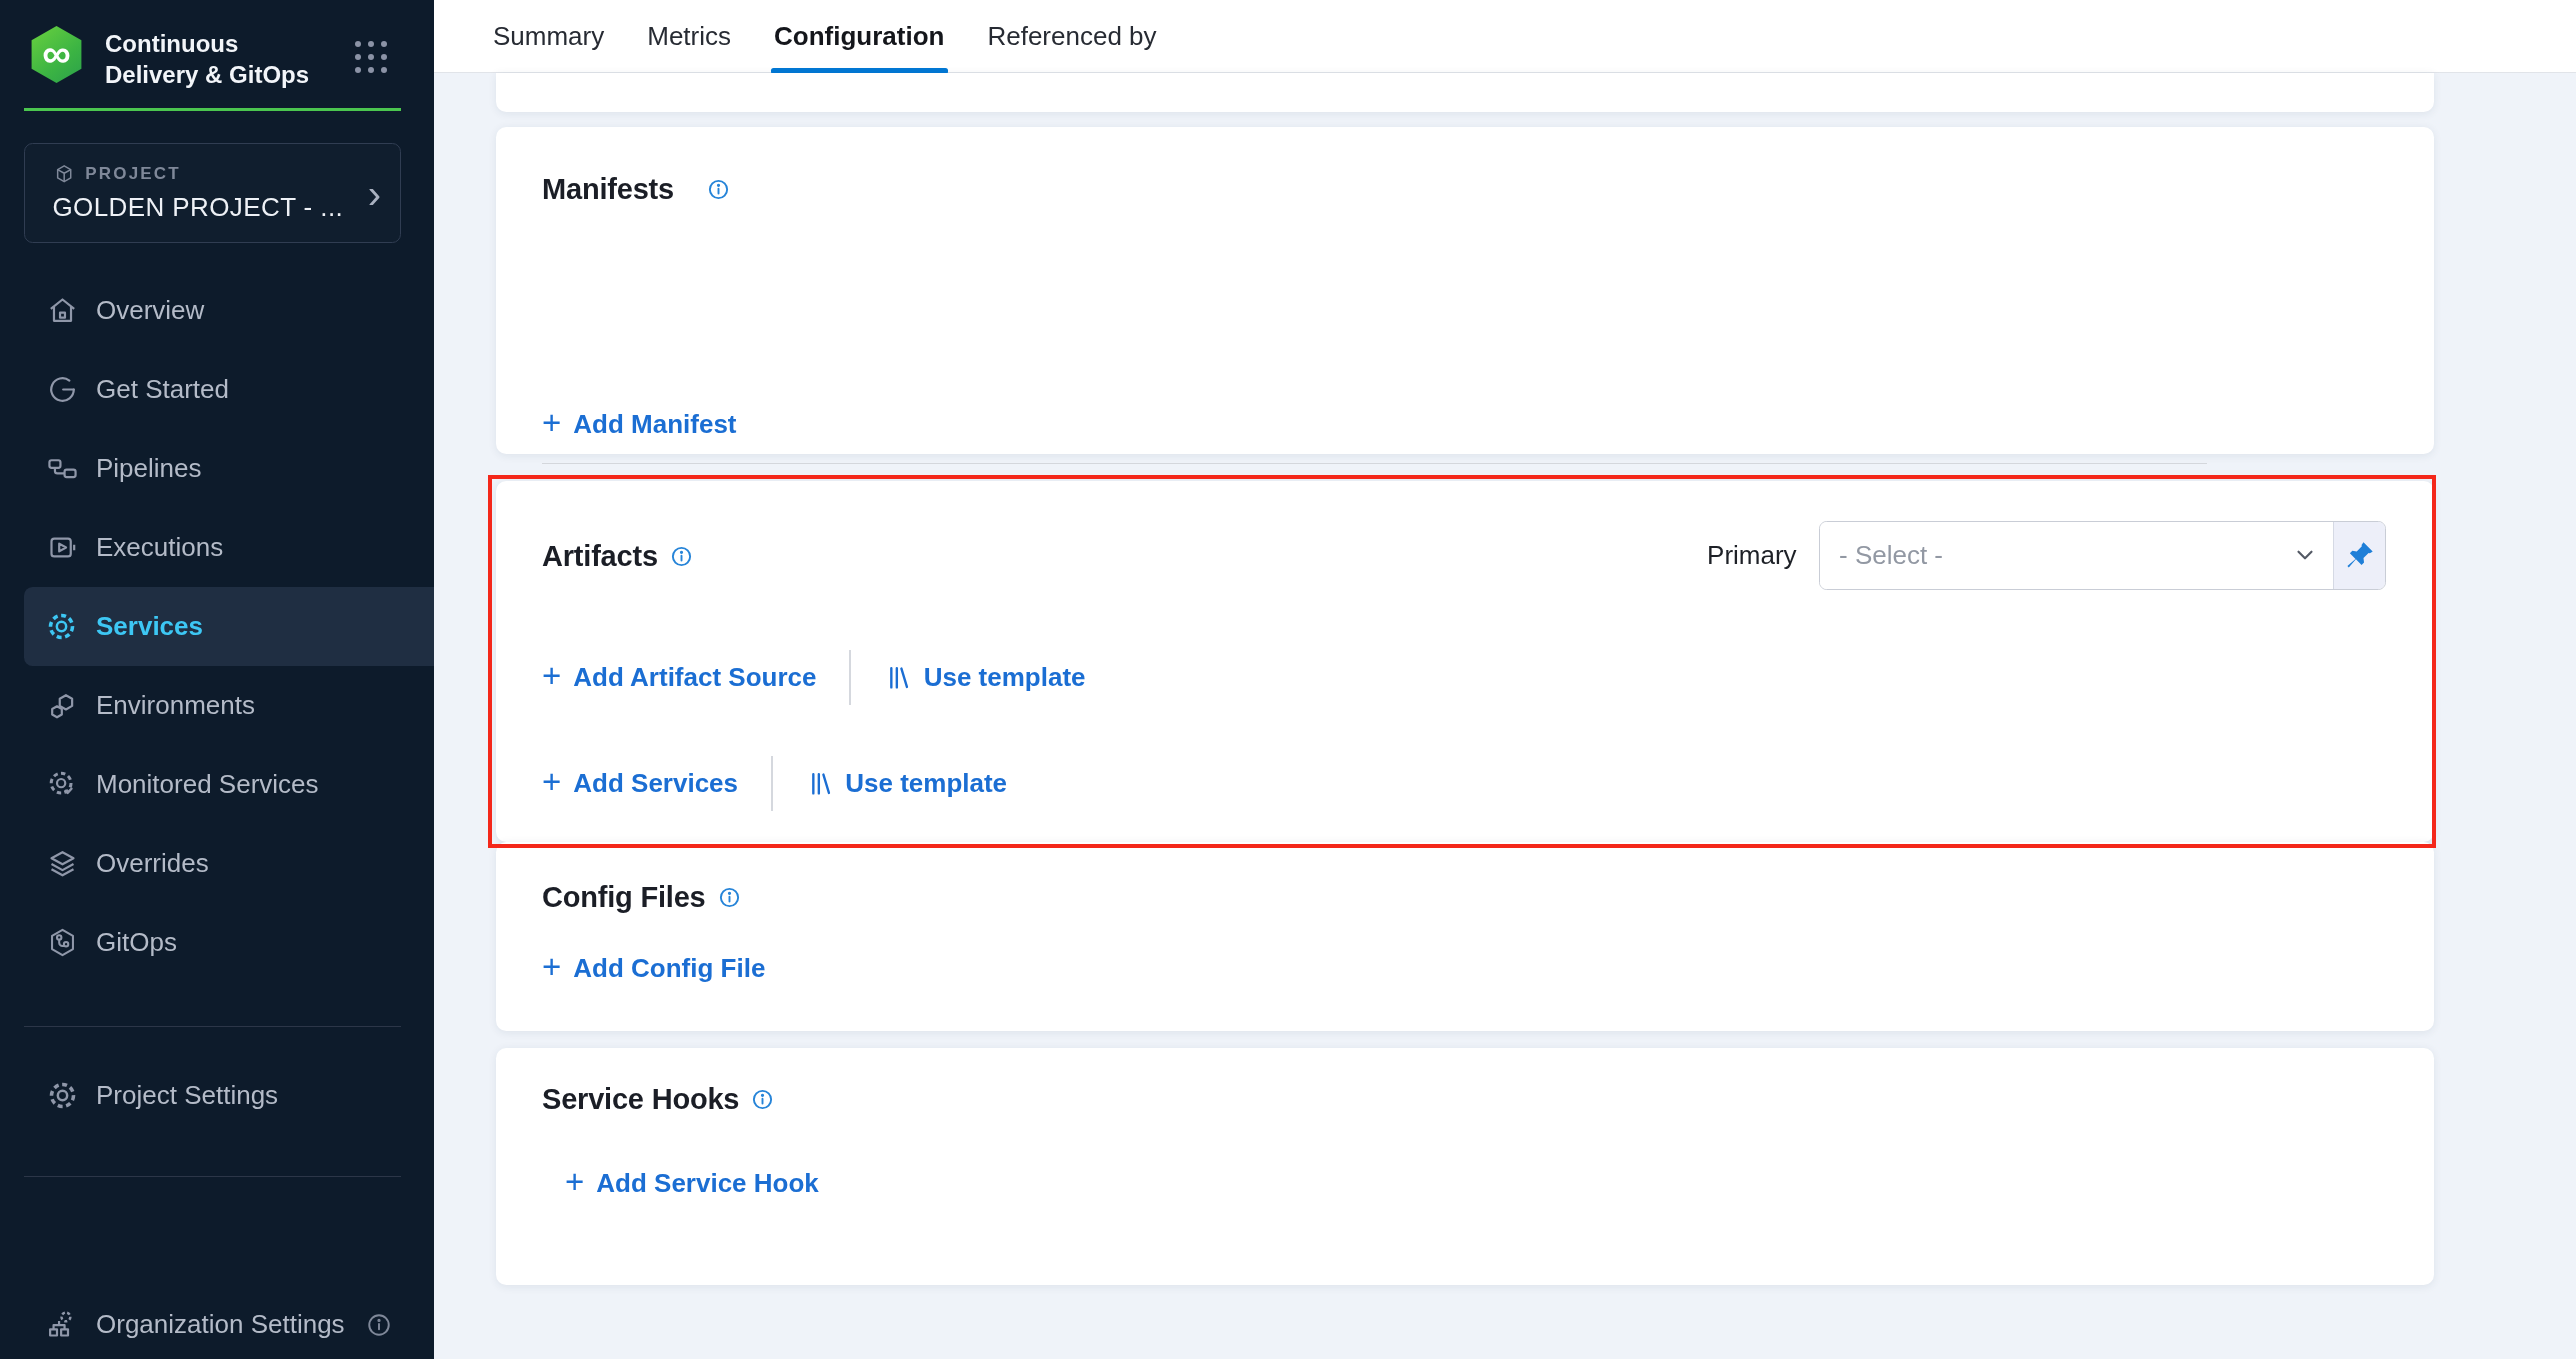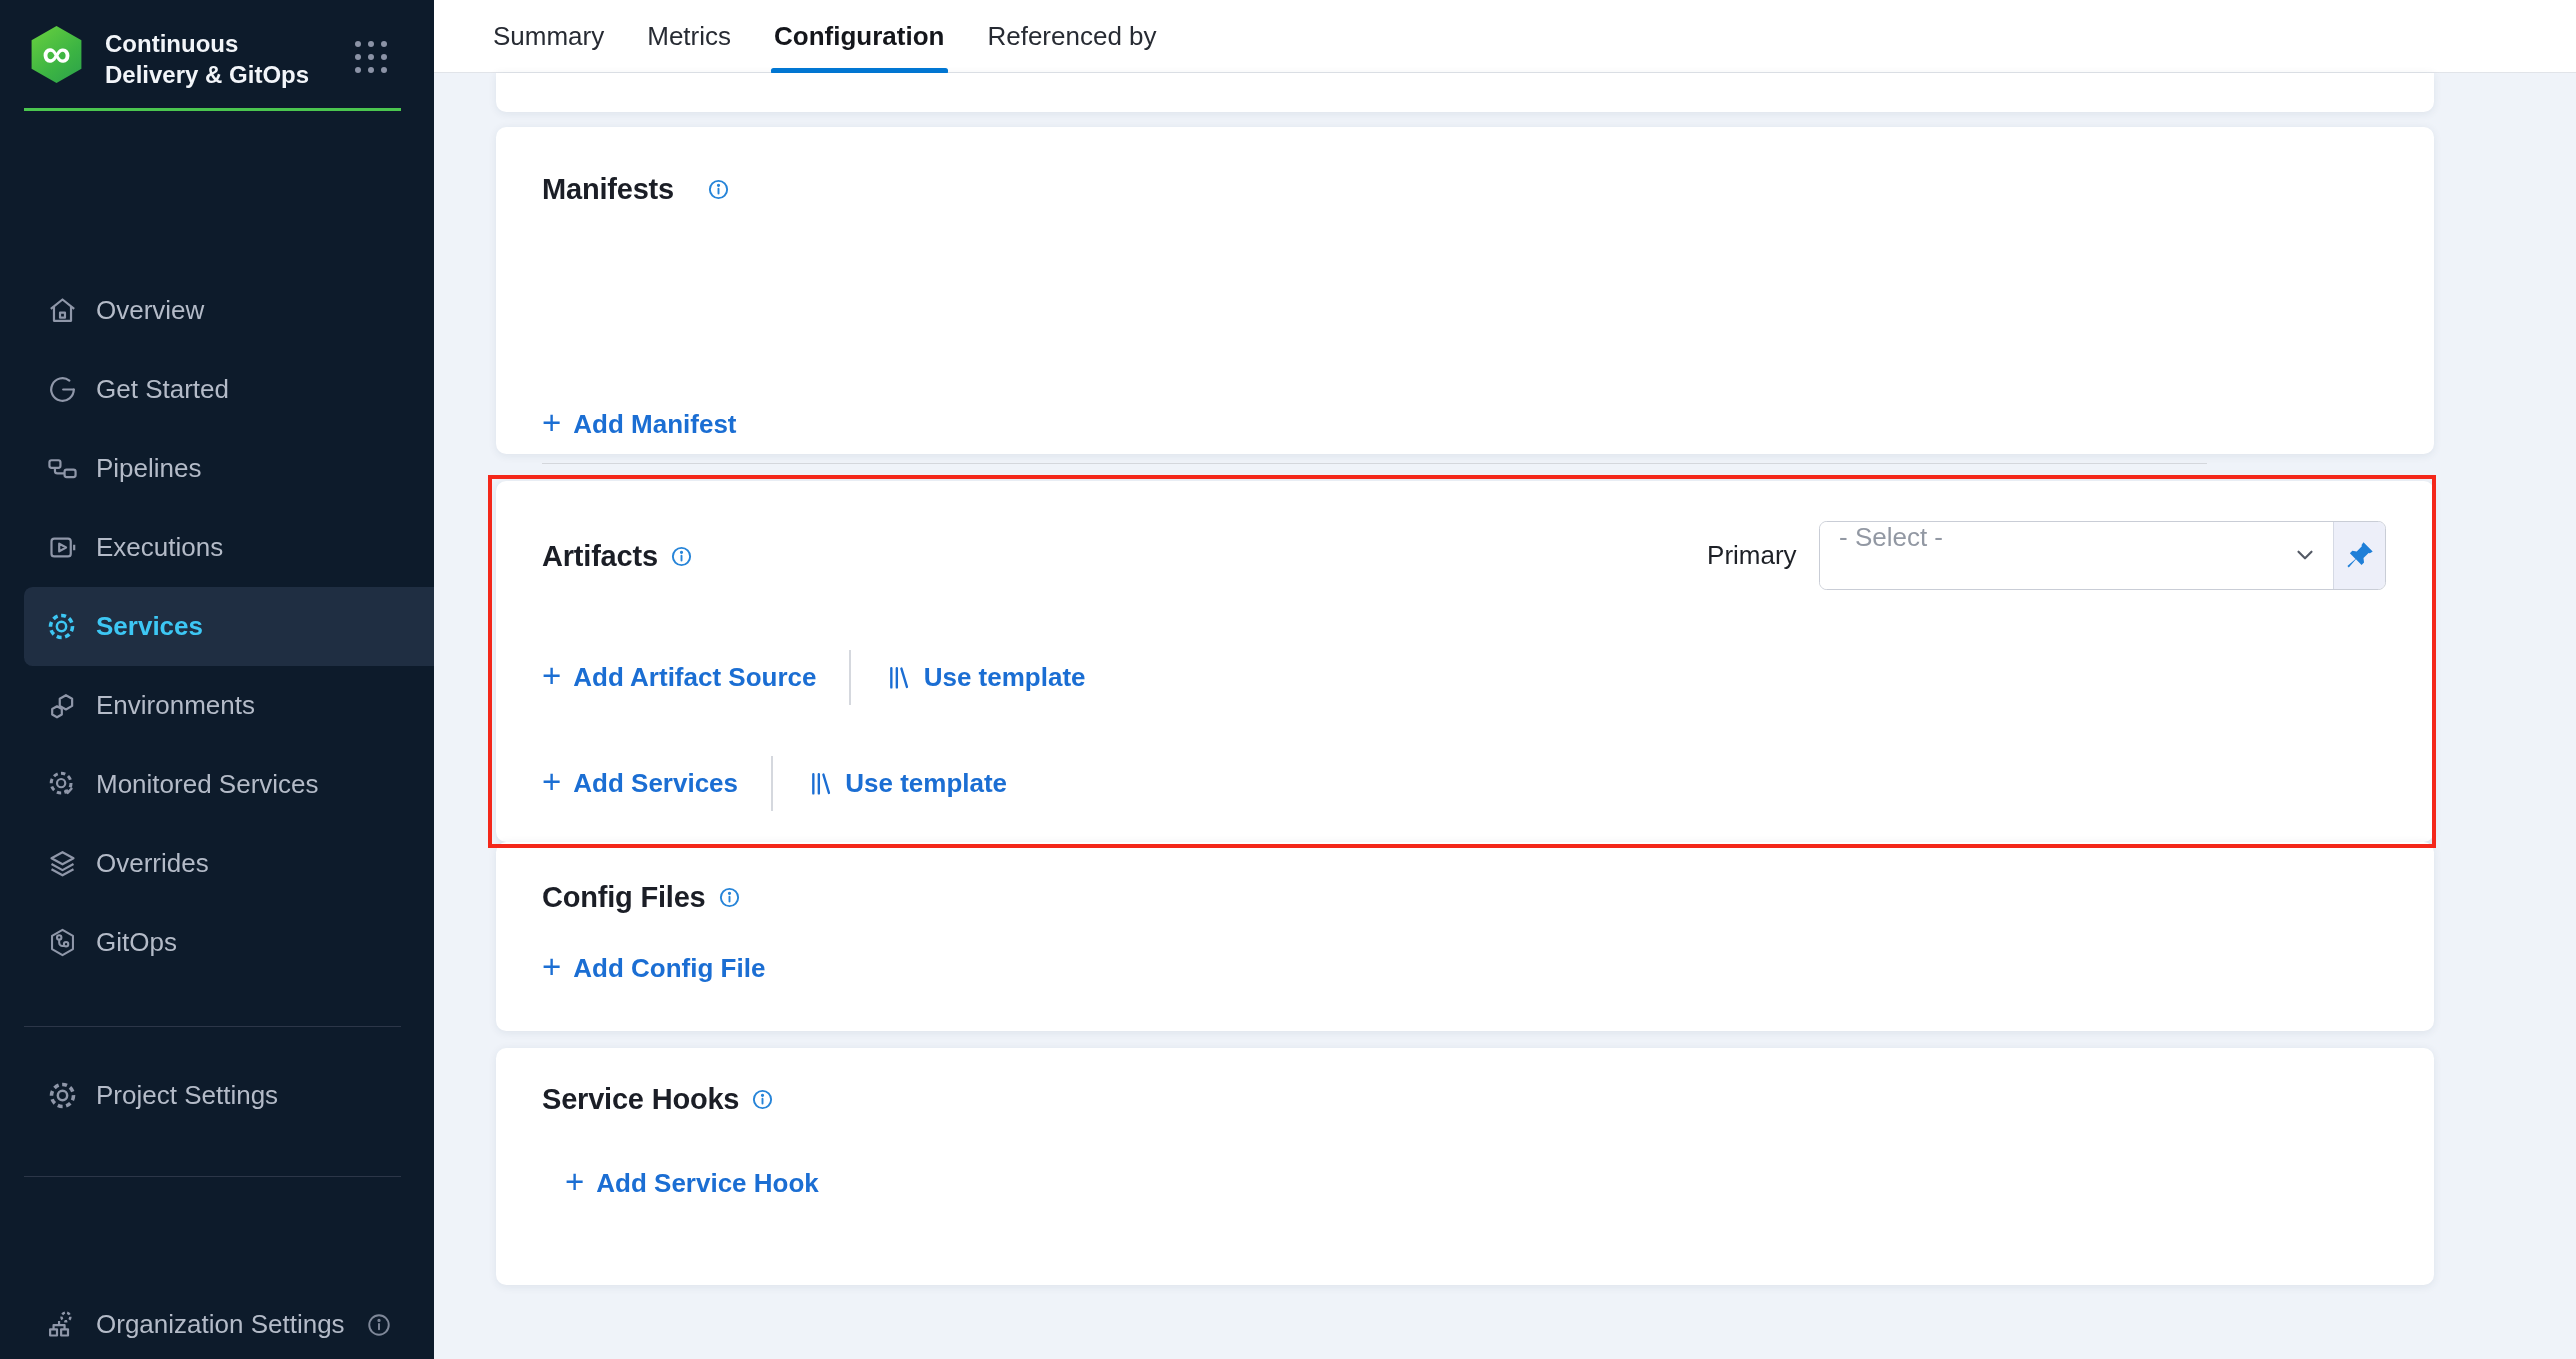--- a/index.html
+++ b/index.html
@@ -61,21 +61,21 @@
   .vsep { width:1.7px; height:55px; background:#d5d8de; margin:0 33px; }
   .tpl-icon { width:27.5px; height:27.5px; color:#1b6ed3; }
 
   .manifest-divider { position:absolute; left:46px; top:336px; width:1665px; height:1.7px; background:#d4d7dc; }
 
   .red-outline { position:absolute; left:54px; top:402px; width:1948px; height:373px; border:4.3px solid #f4271a; pointer-events:none; z-index:5; }
 
   .primary-row { position:absolute; top:40px; right:48px; display:flex; align-items:center; }
   .primary-label { font-size:26px; color:#1e2127; margin-right:22.4px; }
   .select-wrap { display:flex; align-items:stretch; height:69px; border:1.7px solid #c9cdd6; border-radius:7.7px; overflow:hidden; background:#ffffff; }
-  .select-box { position:relative; width:513px; background:#ffffff; display:flex; align-items:flex-start; padding-left:19px; cursor:pointer; }
+  .select-box { position:relative; width:513px; background:#ffffff; display:flex; align-items:center; padding-left:19px; cursor:pointer; }
   .select-placeholder { font-size:26px; color:#9298a3; }
   .select-chevron { position:absolute; right:15.5px; top:20.6px; width:26px; height:26px; color:#555b66; }
   .pin-box { width:52px; background:#edeff9; border-left:1.7px solid #d5d9e4; display:flex; align-items:center; justify-content:center; cursor:pointer; }
   .pin-box svg { width:33px; height:33px; }
 
   svg.icon { display:block; }
 </style>
 </head>
 <body>
 
@@ -97,20 +97,31 @@
           <span></span>
           <span></span>
           <span></span>
           <span></span>
           <span></span>
           <span></span>
       </div>
     </div>
     <div class="green-rule"></div>
 
+    <div class="project-box">
+      <div class="project-label-row">
+        <svg class="icon" width="22.4" height="22.4" viewBox="0 0 24 24" fill="none" stroke="#7f8899" stroke-width="1.6" stroke-linejoin="round">
+          <path d="M12 3l7 4v9l-7 4-7-4V7z"></path>
+            <path d="M5 7l7 4 7-4M12 11v9"></path>
+        </svg>
+        <span class="project-label">PROJECT</span>
+      </div>
+      <div class="project-name">GOLDEN PROJECT - ...</div>
+      <div class="project-chevron">›</div>
+    </div>
 
     <nav class="nav">
       <div class="nav-item">
         <span class="nicon">
           <svg class="icon" width="33" height="33" viewBox="0 0 24 24" fill="none" stroke="currentColor" stroke-width="1.6" stroke-linejoin="round">
               <path d="M3.5 10.8L12 4l8.5 6.8"></path>
               <path d="M5.8 9.3v10.2h12.4V9.3"></path>
               <rect x="10.2" y="13.6" width="3.6" height="3.6"></rect>
             </svg>
         </span>

